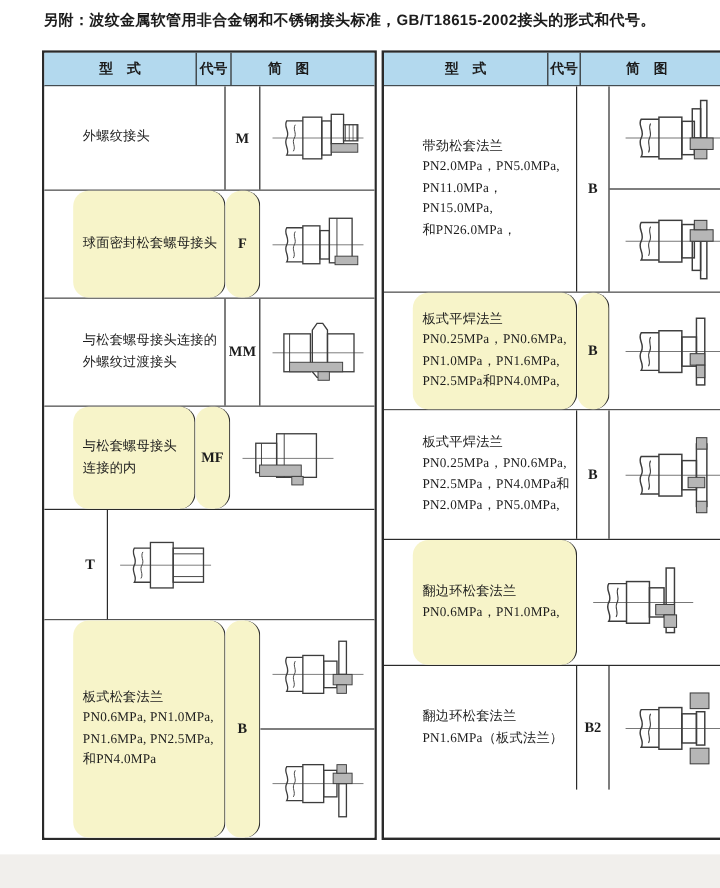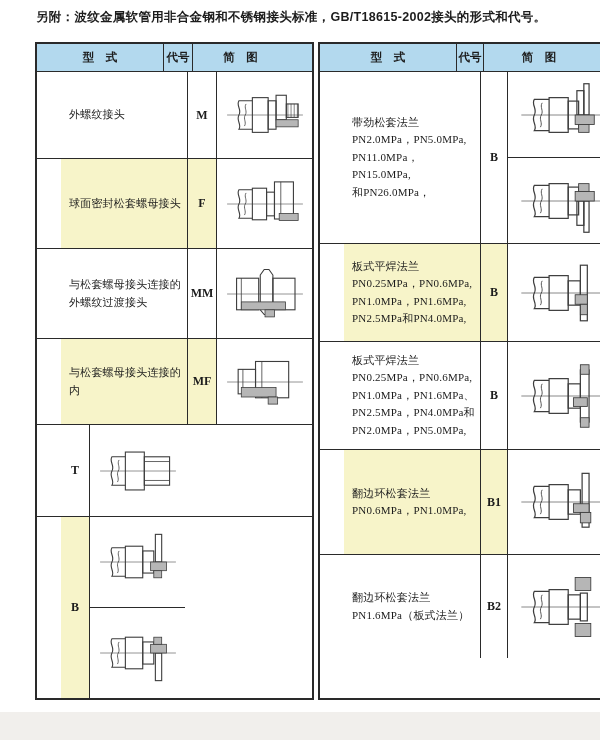--- a/index.html
+++ b/index.html
@@ -16,21 +16,21 @@
          font-family:"Liberation Sans",sans-serif;font-weight:bold;font-size:11.5px;}
   .hcell:not(:last-child){border-right:1px solid #2a2a2a;}
   .row{display:flex;border-bottom:1px solid #2a2a2a;box-sizing:border-box;background:#fff;padding-left:24px;}
   .row:last-child{border-bottom:none;}
   .cell{box-sizing:border-box;}
   .c0{border-right:1px solid #2a2a2a;display:flex;flex-direction:column;justify-content:center;
       padding:4px 4px 4px 8px;font-size:11px;line-height:17.5px;letter-spacing:0.2px;}
   .c1{border-right:1px solid #2a2a2a;display:flex;align-items:center;justify-content:center;
       font-size:12px;font-weight:bold;}
   .c2{display:flex;flex-direction:column;}
-  .hl .c0,.hl .c1{background:#f7f4c9;}
+  .hl .c0,.hl .c1{background:#f7f4c9;border-radius:13px;}
   .dbox{flex:1 1 0;min-height:0;display:flex;align-items:center;justify-content:center;}
   .dbox + .dbox{border-top:1px solid #2a2a2a;}
   .tbl-0 .dbox svg{width:88px;height:60px;}
   .tbl-1 .dbox svg{width:100px;height:66px;}
 </style>
 </head>
 <body>
 
 <div class="page">
   <div class="bottom-strip"></div>
@@ -100,21 +100,21 @@
                 <line x1="20" y1="18" x2="20" y2="58" stroke="#3d3d3d" stroke-width="1"></line>
                 <polygon points="44,14 49,7 55,7 60,14 60,58 55,64 49,64 44,58" fill="none" stroke="#3d3d3d" stroke-width="1.4"></polygon>
                 <rect x="60" y="18" width="28" height="40" fill="none" stroke="#3d3d3d" stroke-width="1.4"></rect>
                 <rect x="20" y="48" width="56" height="10" fill="#b6b6b6" stroke="#3d3d3d" stroke-width="1"></rect>
                 <rect x="50" y="58" width="12" height="9" fill="#b6b6b6" stroke="#3d3d3d" stroke-width="1"></rect>
               </svg>
             </div>
           </div>
         </div>
         <div class="row hl" style="height:86px">
-          <div class="cell c0" style="width:127px">
+          <div class="cell c0" style="width:102px">
             <div class="tline">与松套螺母接头连接的内</div>
           </div>
           <div class="cell c1" style="width:29px">MF</div>
           <div class="cell c2" style="width:95px">
             <div class="dbox">
               <svg viewBox="0 0 100 76" xmlns="http://www.w3.org/2000/svg">
                 <line x1="2" y1="38" x2="98" y2="38" stroke="#777" stroke-width="1"></line>
                 <rect x="16" y="22" width="22" height="31" fill="none" stroke="#3d3d3d" stroke-width="1.4"></rect>
                 <line x1="22" y1="22" x2="22" y2="53" stroke="#3d3d3d" stroke-width="1"></line>
                 <rect x="38" y="12" width="42" height="46" fill="none" stroke="#3d3d3d" stroke-width="1.4"></rect>
@@ -135,20 +135,26 @@
                 <path d="M26 24 C23 29 28 33 25 38 C22 43 27 47 24 52" fill="none" stroke="#3d3d3d" stroke-width="1"></path>
                 <rect x="34" y="14" width="24" height="48" fill="none" stroke="#3d3d3d" stroke-width="1.4"></rect>
                 <rect x="58" y="20" width="32" height="36" fill="none" stroke="#3d3d3d" stroke-width="1.4"></rect>
                 <line x1="58" y1="26" x2="90" y2="26" stroke="#3d3d3d" stroke-width="1"></line>
                 <line x1="58" y1="50" x2="90" y2="50" stroke="#3d3d3d" stroke-width="1"></line>
               </svg>
             </div>
           </div>
         </div>
         <div class="row hl" style="height:181px">
+          <div class="cell c0" style="width:127px">
+            <div class="tline">板式松套法兰</div>
+            <div class="tline">PN0.6MPa, PN1.0MPa,</div>
+            <div class="tline">PN1.6MPa, PN2.5MPa,</div>
+            <div class="tline">和PN4.0MPa</div>
+          </div>
           <div class="cell c1" style="width:29px">B</div>
           <div class="cell c2" style="width:95px">
             <div class="dbox">
               <svg viewBox="0 0 100 76" xmlns="http://www.w3.org/2000/svg">
                 <line x1="2" y1="38" x2="98" y2="38" stroke="#777" stroke-width="1"></line>
                 <path d="M34 20 H17 C13 26 21 31 17 38 C13 45 21 50 17 56 H34" fill="none" stroke="#3d3d3d" stroke-width="1.4"></path>
                 <path d="M26 24 C23 29 28 33 25 38 C22 43 27 47 24 52" fill="none" stroke="#3d3d3d" stroke-width="1"></path>
                 <rect x="34" y="18" width="22" height="40" fill="none" stroke="#3d3d3d" stroke-width="1.4"></rect>
                 <rect x="56" y="24" width="14" height="28" fill="none" stroke="#3d3d3d" stroke-width="1.4"></rect>
                 <rect x="72" y="3" width="8" height="35" fill="none" stroke="#3d3d3d" stroke-width="1.4"></rect>
@@ -234,21 +240,20 @@
                 <rect x="64" y="40" width="14" height="11" fill="#b6b6b6" stroke="#3d3d3d" stroke-width="1"></rect>
                 <rect x="70" y="51" width="8" height="12" fill="#b6b6b6" stroke="#3d3d3d" stroke-width="1"></rect>
               </svg>
             </div>
           </div>
         </div>
         <div class="row" style="height:108px">
           <div class="cell c0" style="width:137px">
             <div class="tline">板式平焊法兰</div>
             <div class="tline">PN0.25MPa，PN0.6MPa,</div>
-            <div class="tline">PN1.0MPa，PN1.6MPa、</div>
             <div class="tline">PN2.5MPa，PN4.0MPa和</div>
             <div class="tline">PN2.0MPa，PN5.0MPa,</div>
           </div>
           <div class="cell c1" style="width:27px">B</div>
           <div class="cell c2" style="width:110px">
             <div class="dbox">
               <svg viewBox="0 0 100 76" xmlns="http://www.w3.org/2000/svg">
                 <line x1="2" y1="38" x2="98" y2="38" stroke="#777" stroke-width="1"></line>
                 <path d="M34 20 H17 C13 26 21 31 17 38 C13 45 21 50 17 56 H34" fill="none" stroke="#3d3d3d" stroke-width="1.4"></path>
                 <path d="M26 24 C23 29 28 33 25 38 C22 43 27 47 24 52" fill="none" stroke="#3d3d3d" stroke-width="1"></path>
@@ -260,21 +265,20 @@
                 <rect x="62" y="40" width="16" height="10" fill="#b6b6b6" stroke="#3d3d3d" stroke-width="1"></rect>
               </svg>
             </div>
           </div>
         </div>
         <div class="row hl" style="height:105px">
           <div class="cell c0" style="width:137px">
             <div class="tline">翻边环松套法兰</div>
             <div class="tline">PN0.6MPa，PN1.0MPa,</div>
           </div>
-          <div class="cell c1" style="width:27px">B1</div>
           <div class="cell c2" style="width:110px">
             <div class="dbox">
               <svg viewBox="0 0 100 76" xmlns="http://www.w3.org/2000/svg">
                 <line x1="2" y1="38" x2="98" y2="38" stroke="#777" stroke-width="1"></line>
                 <path d="M34 20 H17 C13 26 21 31 17 38 C13 45 21 50 17 56 H34" fill="none" stroke="#3d3d3d" stroke-width="1.4"></path>
                 <path d="M26 24 C23 29 28 33 25 38 C22 43 27 47 24 52" fill="none" stroke="#3d3d3d" stroke-width="1"></path>
                 <rect x="34" y="18" width="22" height="40" fill="none" stroke="#3d3d3d" stroke-width="1.4"></rect>
                 <rect x="56" y="24" width="14" height="28" fill="none" stroke="#3d3d3d" stroke-width="1.4"></rect>
                 <rect x="72" y="5" width="8" height="62" fill="none" stroke="#3d3d3d" stroke-width="1.4"></rect>
                 <rect x="62" y="40" width="18" height="10" fill="#b6b6b6" stroke="#3d3d3d" stroke-width="1"></rect>

